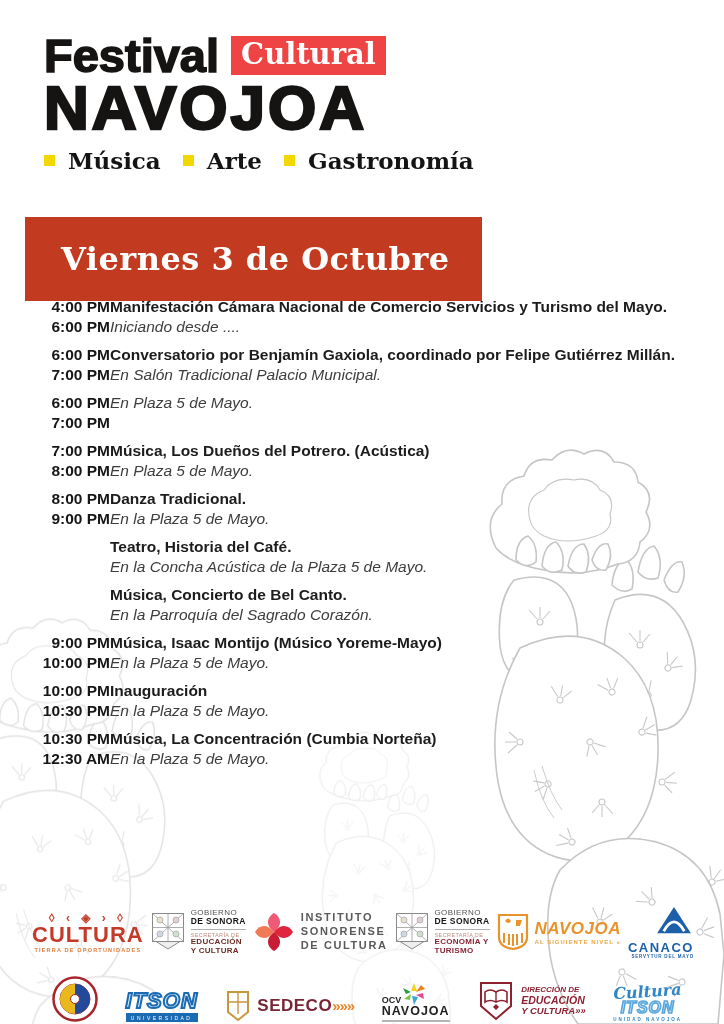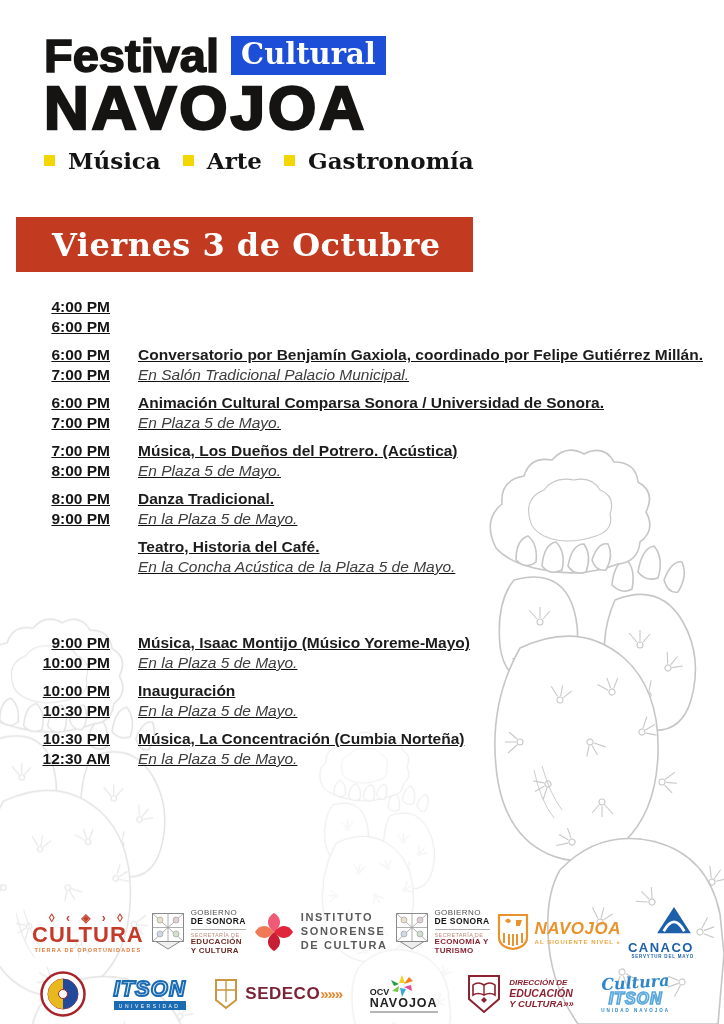--- a/index.html
+++ b/index.html
@@ -5,50 +5,50 @@
   html,body{margin:0;padding:0;background:#e9e9e9;}
   .page{position:relative;width:724px;height:1024px;margin:0 auto;background:#ffffff;
         overflow:hidden;font-family:"Liberation Sans",sans-serif;color:#111;}
   .bg-cacti{position:absolute;left:0;top:0;z-index:0;pointer-events:none;}
 
   
   .brand{position:absolute;left:44px;top:32px;z-index:2;}
   .brand-line1{display:flex;align-items:center;gap:12px;}
   .word-festival{font-size:47px;font-weight:900;letter-spacing:0px;color:#161412;
                  -webkit-text-stroke:1.6px #161412;line-height:1;}
-  .word-cultural{background:#1d4ed8;color:#fff;font-family:"DejaVu Serif",serif;
+  .word-cultural{background:#ef4444;color:#fff;font-family:"DejaVu Serif",serif;
                  font-weight:bold;font-size:29px;line-height:1;padding:4px 10px 6px;}
   .word-navojoa{font-size:62px;font-weight:900;color:#161412;letter-spacing:3px;
                 -webkit-text-stroke:2.6px #161412;line-height:1;margin-top:-2px;}
   .tagline{display:flex;align-items:center;margin-top:10px;}
   .sq{width:11px;height:11px;background:#f2d800;display:inline-block;margin-right:13px;}
   .tg{font-family:"DejaVu Serif",serif;font-weight:bold;font-size:23px;color:#141414;
       margin-right:22px;line-height:1;}
 
   
-  .banner{position:absolute;left:16px;top:217px;width:457px;height:55px;background:#c23a1f;
+  .banner{position:absolute;left:25px;top:217px;width:457px;height:84px;background:#c23a1f;
           z-index:2;display:flex;align-items:center;}
   .banner span{font-family:"DejaVu Serif",serif;font-weight:bold;font-size:32px;color:#ffffff;
                padding-left:36px;letter-spacing:.5px;}
 
   
   .schedule{position:absolute;left:40px;top:297px;width:650px;z-index:2;}
-  .item{display:flex;gap:28px;margin-bottom:8px;text-decoration:underline;}
+  .item{display:flex;gap:0;margin-bottom:8px;}
   .times{width:70px;text-align:right;font-weight:bold;font-size:15.5px;line-height:20px;
          color:#161616;white-space:nowrap;flex:none;}
   .times div{height:20px;}
   .info{font-size:15.5px;line-height:20px;}
   .title{font-weight:bold;color:#1c1c1c;white-space:nowrap;}
   .loc{font-style:italic;color:#3d3d3d;}
 
   
   .frow1{position:absolute;top:901px;left:32px;width:662px;height:62px;display:flex;
          justify-content:space-between;align-items:center;z-index:2;}
-  .frow2{position:absolute;top:966px;left:40px;width:630px;height:56px;display:flex;
-         justify-content:space-between;align-items:center;z-index:2;}
+  .frow2{position:absolute;top:966px;left:52px;width:630px;height:56px;display:flex;
+         justify-content:space-between;align-items:flex-end;z-index:2;}
   .lg{display:flex;align-items:center;gap:6px;}
 
   .sonora{display:block;text-align:center;}
   .son-glyphs{font-size:12px;font-weight:bold;color:#c0432e;letter-spacing:4px;line-height:1;}
   .son-name{font-size:22px;font-weight:900;color:#c43a28;line-height:1;letter-spacing:1px;}
   .son-tag{font-size:5.5px;font-weight:bold;color:#e07b39;letter-spacing:1.2px;margin-top:1px;}
 
   .gob-text{line-height:1.1;}
   .g1{font-size:8px;color:#555;letter-spacing:.4px;}
   .g2{font-size:8.5px;font-weight:bold;color:#151515;letter-spacing:.4px;}
@@ -167,40 +167,43 @@
     <span>Viernes 3 de Octubre</span>
   </div>
 
   <main class="schedule">
 
     <div class="item">
       <div class="times">
         <div>4:00 PM</div>
         <div>6:00 PM</div>
       </div>
+      <div class="info">
+        <div class="title">Manifestación Cámara Nacional de Comercio Servicios y Turismo del Mayo.</div>
+        <div class="loc">Iniciando desde ....</div>
+      </div>
     </div>
 
     <div class="item">
       <div class="times">
         <div>6:00 PM</div>
         <div>7:00 PM</div>
       </div>
       <div class="info">
         <div class="title">Conversatorio por Benjamín Gaxiola, coordinado por Felipe Gutiérrez Millán.</div>
         <div class="loc">En Salón Tradicional Palacio Municipal.</div>
       </div>
     </div>
 
     <div class="item">
       <div class="times">
         <div>6:00 PM</div>
         <div>7:00 PM</div>
       </div>
       <div class="info">
-        <div class="title">Animación Cultural Comparsa Sonora / Universidad de Sonora.</div>
         <div class="loc">En Plaza 5 de Mayo.</div>
       </div>
     </div>
 
     <div class="item">
       <div class="times">
         <div>7:00 PM</div>
         <div>8:00 PM</div>
       </div>
       <div class="info">
@@ -228,20 +231,24 @@
       <div class="info">
         <div class="title">Teatro, Historia del Café.</div>
         <div class="loc">En la Concha Acústica de la Plaza 5 de Mayo.</div>
       </div>
     </div>
 
     <div class="item">
       <div class="times">
         <div></div>
         <div></div>
+      </div>
+      <div class="info">
+        <div class="title">Música, Concierto de Bel Canto.</div>
+        <div class="loc">En la Parroquía del Sagrado Corazón.</div>
       </div>
     </div>
 
     <div class="item">
       <div class="times">
         <div>9:00 PM</div>
         <div>10:00 PM</div>
       </div>
       <div class="info">
         <div class="title">Música, Isaac Montijo (Músico Yoreme-Mayo)</div>

